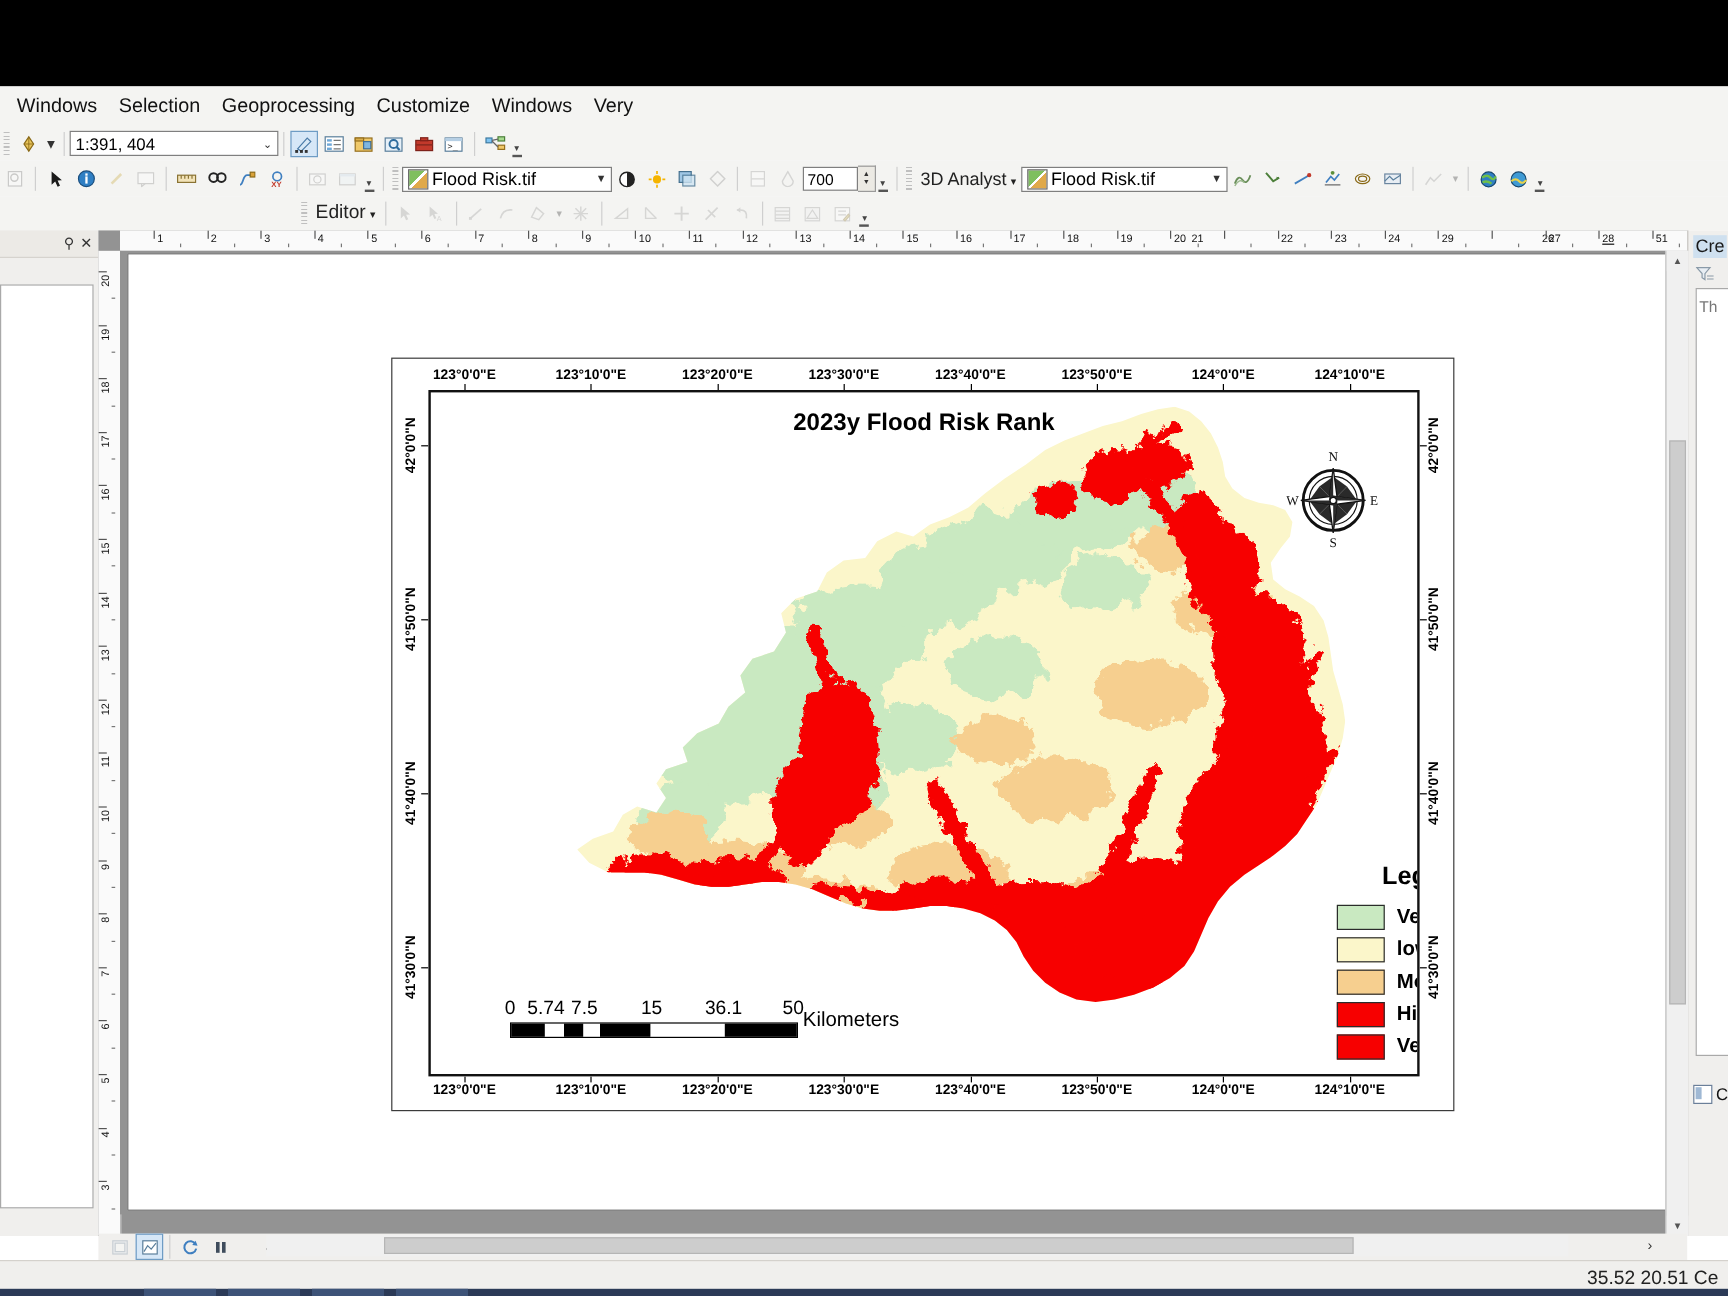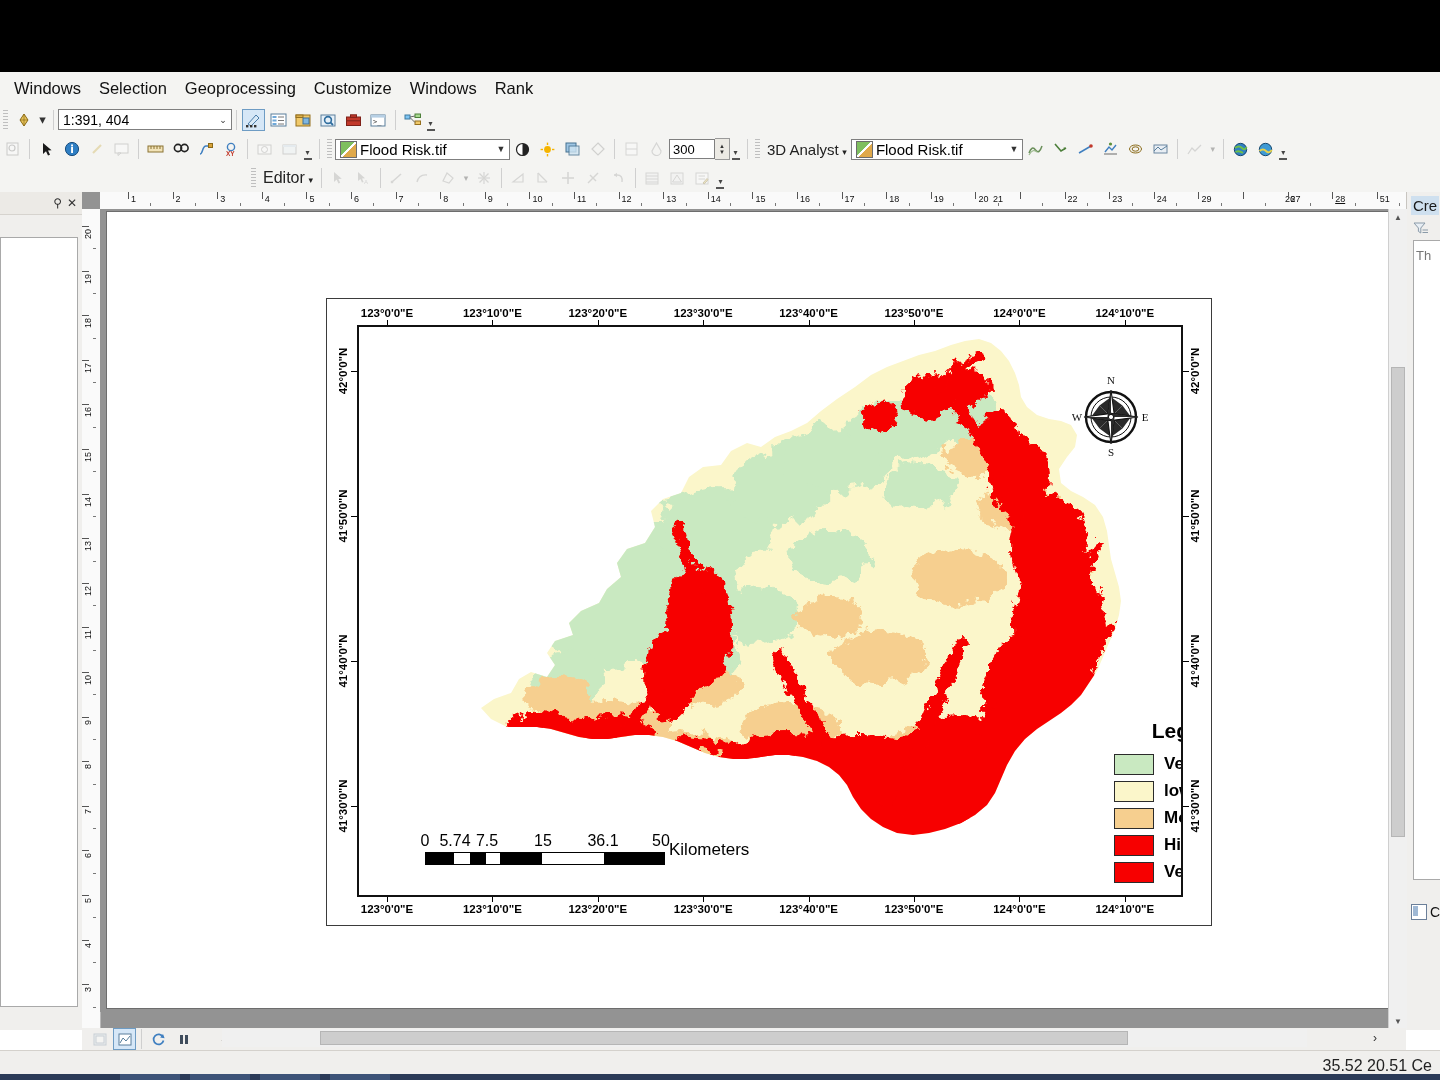--- a/index.html
+++ b/index.html
@@ -113,21 +113,21 @@
 <body>
 
 <div id="topstrip"></div>
 
 <div id="menubar">
   <div class="menu-item">Windows</div>
   <div class="menu-item">Selection</div>
   <div class="menu-item">Geoprocessing</div>
   <div class="menu-item">Customize</div>
   <div class="menu-item">Windows</div>
-  <div class="menu-item">Rank</div>
+  <div class="menu-item">Very</div>
 </div>
 
 <div id="tb1">
   <div class="grip"></div>
   <div class="tbtn">
     <svg width="16" height="16" viewBox="0 0 16 16">
         <polygon points="8,2 12,8 8,14 4,8" fill="#e8c45a" stroke="#8a6a18" stroke-width="1"></polygon>
         <line x1="8" y1="2" x2="8" y2="14" stroke="#8a6a18" stroke-width=".7"></line>
         <line x1="4" y1="8" x2="12" y2="8" stroke="#8a6a18" stroke-width=".7"></line>
       </svg>
@@ -316,21 +316,21 @@
         <rect x="1" y="1" width="11" height="12" fill="#fff" stroke="#999"></rect>
         <line x1="1" y1="7" x2="12" y2="7" stroke="#999"></line>
       </svg>
   </div>
   <div class="tbtn dis">
     <svg width="13" height="14" viewBox="0 0 13 14">
         <path d="M6.5 1 L11 9 A4.5 4.5 0 0 1 2 9 Z" fill="none" stroke="#999" stroke-width="1.2"></path>
       </svg>
   </div>
   <div class="spin">
-    <span>300</span>
+    <span>700</span>
   </div>
   <div class="spinbtns">
       <span>▲</span>
       <span>▼</span>
     </div>
   <div class="overflow">▾<span style="display:block;width:8px;height:2px;background:#555;margin-top:1px"></span></div>
 
   <div class="sep" style="margin-left:6px"></div>
 
   <div class="grip"></div>
@@ -740,20 +740,21 @@
             <div style="position: absolute; left: 856px; top: 72px; width: 6px; height: 1px; background: rgb(0, 0, 0);"></div>
             <div class="latlbl" style="left: 862px; top: 217px;">41°50'0"N</div>
             <div style="position: absolute; left: 856px; top: 217px; width: 6px; height: 1px; background: rgb(0, 0, 0);"></div>
             <div class="latlbl" style="left: 862px; top: 362px;">41°40'0"N</div>
             <div style="position: absolute; left: 856px; top: 362px; width: 6px; height: 1px; background: rgb(0, 0, 0);"></div>
             <div class="latlbl" style="left: 862px; top: 507px;">41°30'0"N</div>
             <div style="position: absolute; left: 856px; top: 507px; width: 6px; height: 1px; background: rgb(0, 0, 0);"></div>
           </div>
 
         <div id="mapinner">
+          <div id="maptitle">2023y Flood Risk Rank</div>
 
           <svg id="raster" width="822" height="568" viewBox="0 0 822 568" style="position:absolute;left:0;top:0">
             <defs>
               <clipPath id="basinClip">
                 <path d="M148 400 L132 392 L122 381 L135 372 L152 366 L160 352 L172 345 L188 350
                          L196 338 L188 326 L196 314 L214 308 L210 296 L222 284 L240 276 L248 262
                          L262 250 L258 236 L268 222 L286 216 L296 200 L292 184 L304 172 L322 166
                          L330 150 L344 140 L362 138 L372 124 L388 116 L402 120 L416 110 L432 104
                          L448 96 L462 84 L478 72 L496 60 L512 48 L528 40 L544 34 L560 28 L576 24
                          L592 18 L606 14 L620 12 L632 16 L642 24 L650 34 L656 46 L660 58 L662 70

